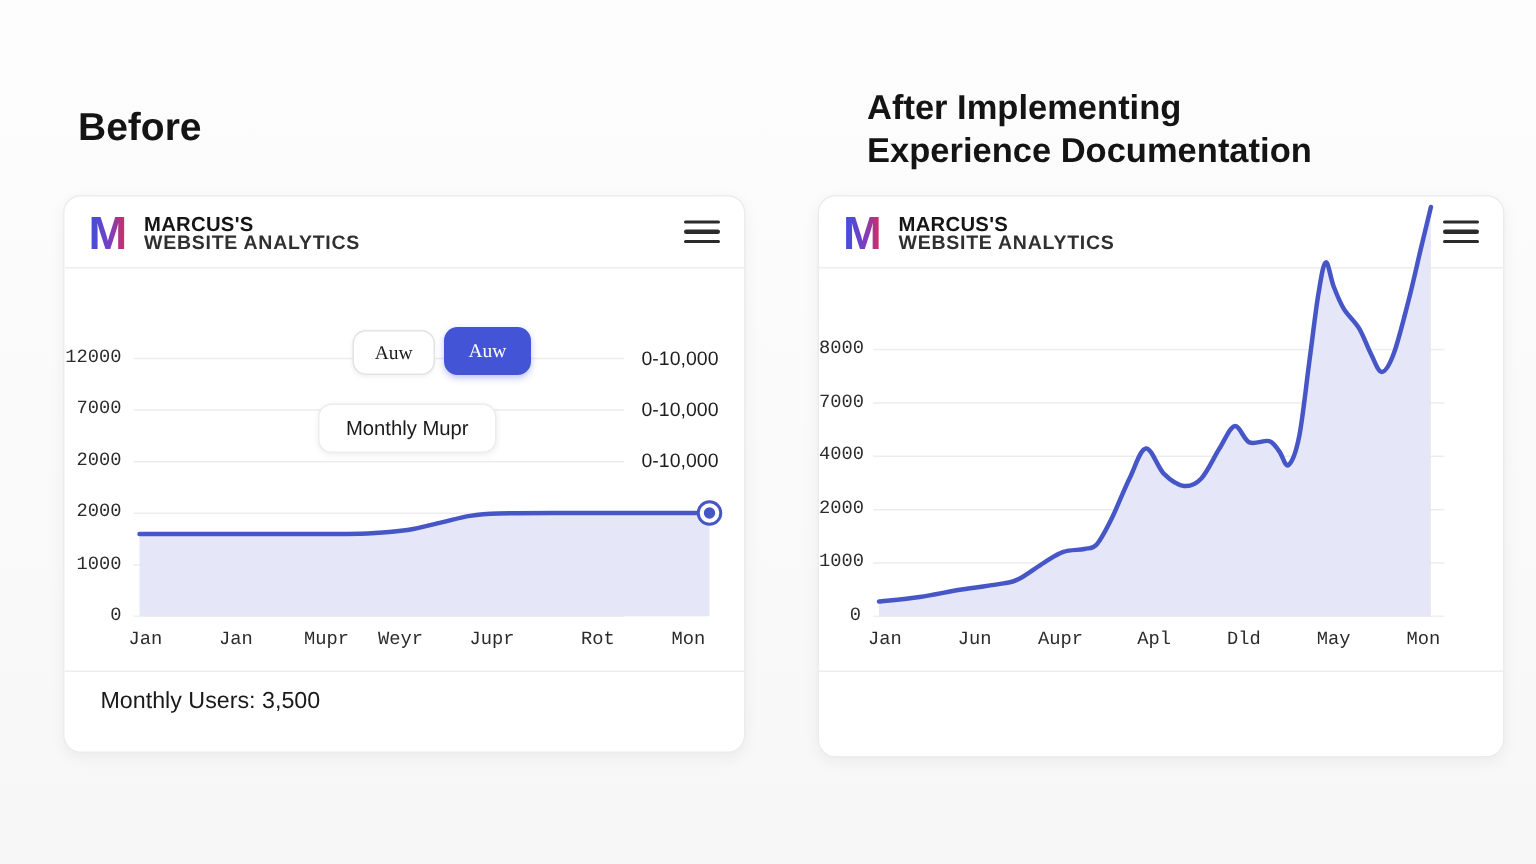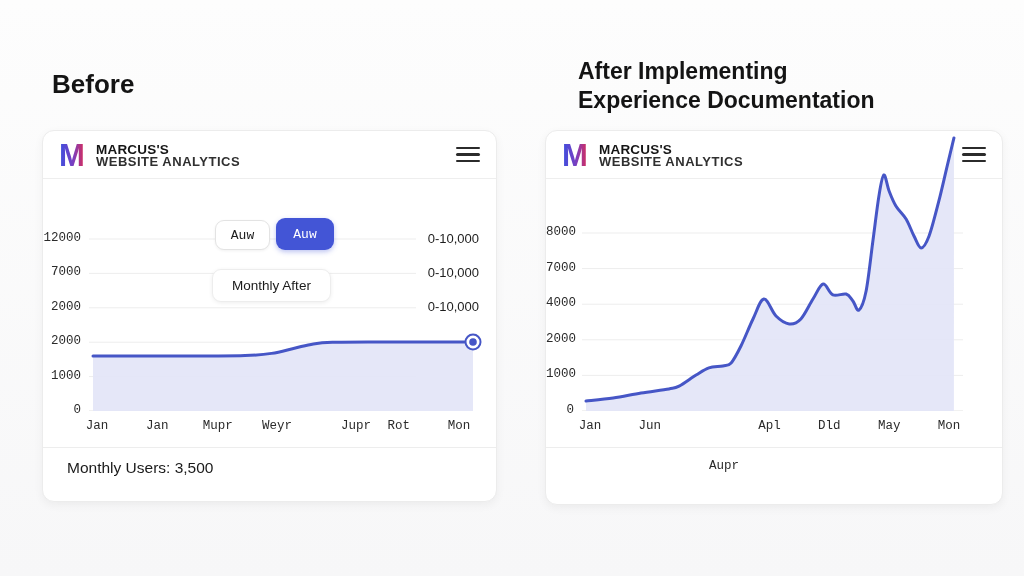--- a/index.html
+++ b/index.html
@@ -20,21 +20,21 @@
   .axis span.ytick{text-align:right;}
   .axis span.xtick{transform:translateX(-50%);}
   .card-header{position:absolute;left:0;top:0;right:0;height:47px;display:flex;
                align-items:center;justify-content:space-between;padding:0 16px;z-index:3;}
   .brand{display:flex;align-items:center;gap:7px;}
   .brand-name{font-size:13.5px;font-weight:700;letter-spacing:.2px;color:#151515;line-height:14px;}
   .brand-sub{font-size:13px;font-weight:700;letter-spacing:.5px;color:#303030;line-height:9px;}
   .hamburger{width:24px;cursor:pointer;padding:2px 0;}
   .hamburger span{display:block;height:2.5px;background:#2b2b2b;border-radius:2px;margin:4px 0;}
   .btn{position:absolute;z-index:4;border-radius:9px;font-size:13px;font-weight:500;
-       font-family:Liberation Mono, monospace;cursor:pointer;}
+       font-family:Liberation Serif, serif;cursor:pointer;margin-left:20px;}
   .btn-ghost{left:172px;top:89px;width:55px;height:30px;background:#fff;color:#1c1c1c;
              border:1px solid #e3e3e3;box-shadow:0 1px 3px rgba(0,0,0,.06);}
   .btn-primary{left:233px;top:87px;width:58px;height:32px;background:#4355d6;color:#fff;
                border:none;box-shadow:0 2px 5px rgba(67,85,214,.35);}
   .chip{position:absolute;left:169px;top:138px;width:117px;height:31px;z-index:4;
         background:#fff;border:1px solid #ededed;border-radius:9px;box-shadow:0 1px 4px rgba(0,0,0,.07);
         display:flex;align-items:center;justify-content:center;font-size:13.5px;color:#1b1b1b;cursor:pointer;}
   .rlabel{position:absolute;right:17px;z-index:3;font-size:13px;color:#1d1d1d;}
   .r1{top:100px;} .r2{top:134px;} .r3{top:168px;}
   .foot-divider{position:absolute;left:0;right:0;top:316px;height:1px;background:#ededed;}
@@ -77,22 +77,22 @@
         <span class="ytick" style="left: 0px; width: 38px; top: 134.4px;">7000</span>
         <span class="ytick" style="left: 0px; width: 38px; top: 168.8px;">2000</span>
         <span class="ytick" style="left: 0px; width: 38px; top: 203.2px;">2000</span>
         <span class="ytick" style="left: 0px; width: 38px; top: 237.6px;">1000</span>
         <span class="ytick" style="left: 0px; width: 38px; top: 272px;">0</span>
       </div>
     <div class="axis">
         <span class="xtick" style="left: 54px; top: 288px;">Jan</span>
         <span class="xtick" style="left: 114.333px; top: 288px;">Jan</span>
         <span class="xtick" style="left: 174.667px; top: 288px;">Mupr</span>
-        <span class="xtick" style="left: 234px; top: 288px; text-align: right;">Weyr</span>
-        <span class="xtick" style="left: 313px; top: 288px;">Jupr</span>
+        <span class="xtick" style="left: 224px; top: 288px; text-align: right;">Weyr</span>
+        <span class="xtick" style="left: 285px; top: 288px;">Jupr</span>
         <span class="xtick" style="left: 355.667px; top: 288px;">Rot</span>
         <span class="xtick" style="left: 416px; top: 288px;">Mon</span>
       </div>
     <header class="card-header">
       <div class="brand">
         <svg width="30" height="34" viewBox="0 0 30 34">
           <text x="0" y="28" font-size="31" font-weight="bold" font-family="Liberation Sans, sans-serif" fill="url(#mgrad)">M</text>
         </svg>
         <div class="brand-text">
           <div class="brand-name">MARCUS'S</div>
@@ -100,21 +100,21 @@
         </div>
       </div>
       <div class="hamburger">
           <span></span>
           <span></span>
           <span></span>
         </div>
     </header>
     <button class="btn btn-ghost">Auw</button>
     <button class="btn btn-primary">Auw</button>
-    <div class="chip">Monthly After</div>
+    <div class="chip">Monthly Mupr</div>
     <div class="rlabel r1">0-10,000</div>
     <div class="rlabel r2">0-10,000</div>
     <div class="rlabel r3">0-10,000</div>
     <div class="foot-divider"></div>
     <div class="footer-text">Monthly Users: 3,500</div>
   </section>
 
   <section class="card" id="card-after">
     <div class="hdr-divider"></div>
     <svg class="chart" viewBox="0 0 456 280" preserveAspectRatio="none">
@@ -131,21 +131,21 @@
         <span class="ytick" style="left: 0px; width: 28px; top: 94px;">8000</span>
         <span class="ytick" style="left: 0px; width: 28px; top: 129.6px;">7000</span>
         <span class="ytick" style="left: 0px; width: 28px; top: 165.2px;">4000</span>
         <span class="ytick" style="left: 0px; width: 28px; top: 200.8px;">2000</span>
         <span class="ytick" style="left: 0px; width: 28px; top: 236.4px;">1000</span>
         <span class="ytick" style="left: 0px; width: 28px; top: 272px;">0</span>
       </div>
     <div class="axis">
         <span class="xtick" style="left: 44px; top: 288px;">Jan</span>
         <span class="xtick" style="left: 103.833px; top: 288px;">Jun</span>
-        <span class="xtick" style="left: 178px; top: 288px; margin-top: 40px;">Aupr</span>
+        <span class="xtick" style="left: 161px; top: 288px;">Aupr</span>
         <span class="xtick" style="left: 223.5px; top: 288px;">Apl</span>
         <span class="xtick" style="left: 283.333px; top: 288px;">Dld</span>
         <span class="xtick" style="left: 343.167px; top: 288px;">May</span>
         <span class="xtick" style="left: 403px; top: 288px;">Mon</span>
       </div>
     <header class="card-header">
       <div class="brand">
         <svg width="30" height="34" viewBox="0 0 30 34">
           <text x="0" y="28" font-size="31" font-weight="bold" font-family="Liberation Sans, sans-serif" fill="url(#mgrad)">M</text>
         </svg>

